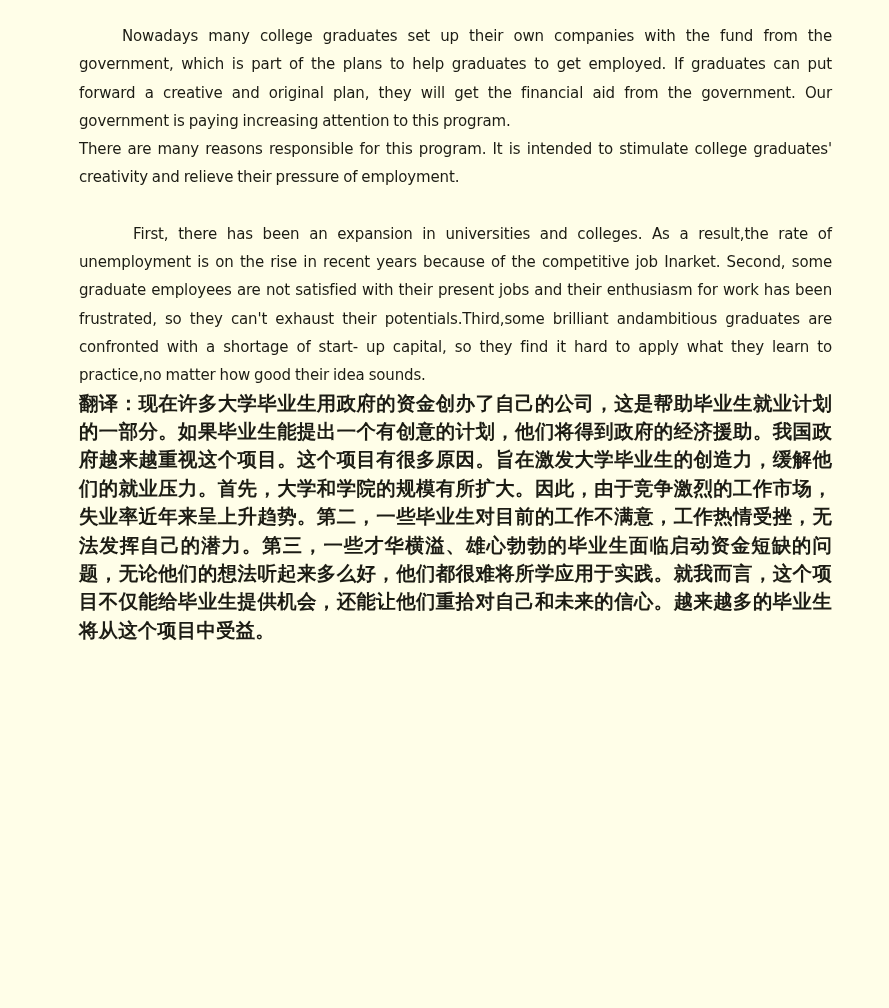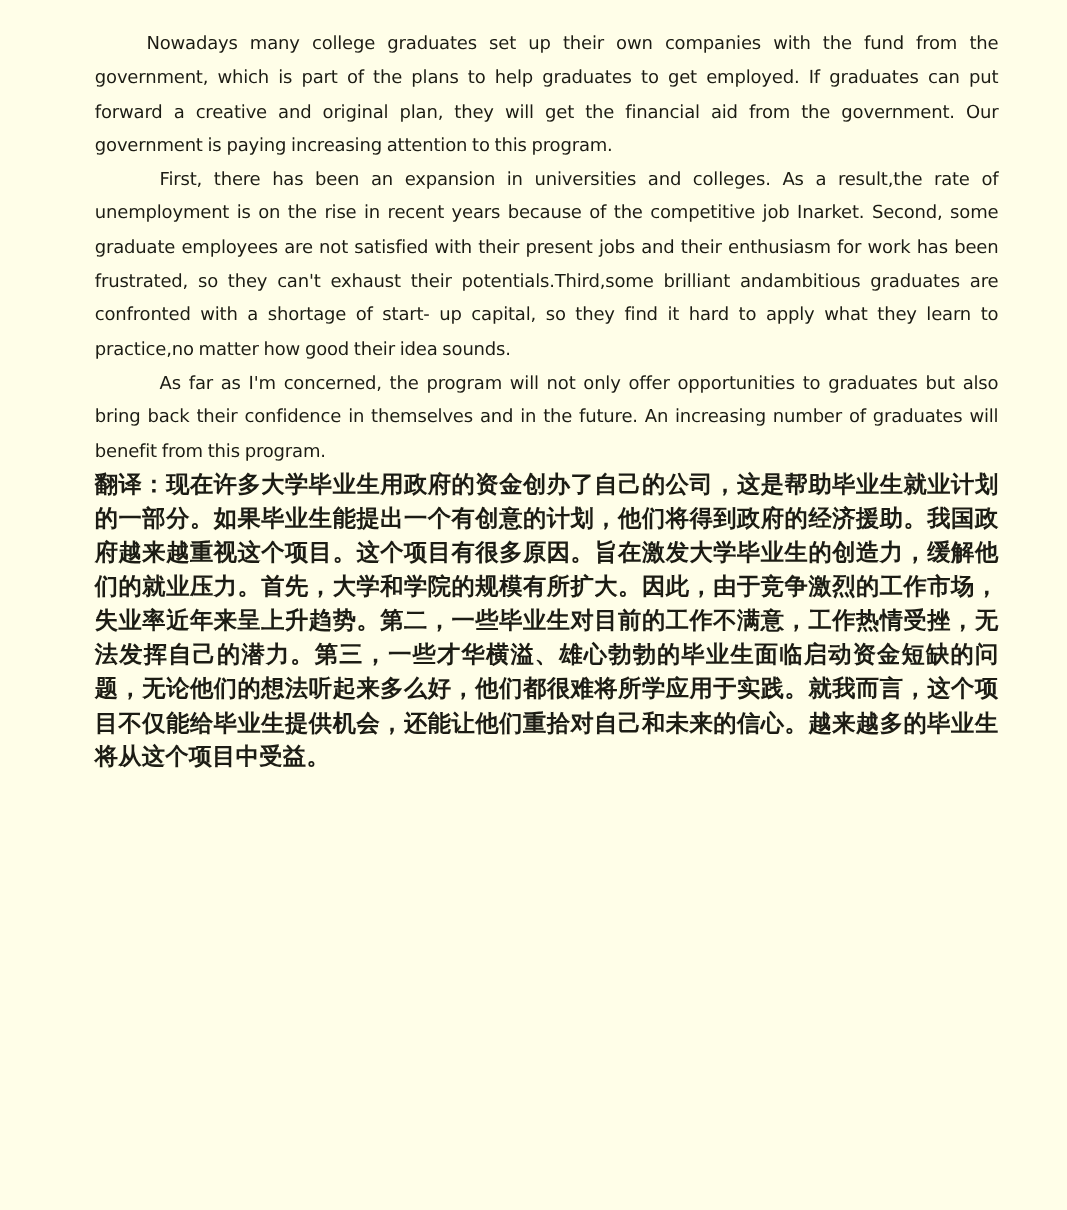--- a/index.html
+++ b/index.html
@@ -33,35 +33,35 @@
     .para {
       margin: 0;
       font-size: 15px;
       line-height: 28.3px;
       text-align: justify;
       text-align-last: left;
       letter-spacing: -0.15px;
       word-spacing: -0.6px;
     }
     .indent-1 { text-indent: 43px; }
-    .indent-2 { text-indent: 54px; }
+    .indent-2 { text-indent: 54px; margin-top: 28px; }
     .no-indent { text-indent: 0; }
     .zh {
       margin: 0;
       font-size: 19.4px;
       line-height: 28.4px;
       text-align: justify;
       text-align-last: left;
       letter-spacing: 0.2px;
       font-weight: bold;
     }
   </style>
 </head>
 <body>
 
 <div class="page">
 
   <p class="para indent-1">Nowadays many college graduates set up their own companies with the fund from the government, which is part of the plans to help graduates to get employed. If graduates can put forward a creative and original plan, they will get the financial aid from the government. Our government is paying increasing attention to this program.</p>
+  <p class="para no-indent">There are many reasons responsible for this program. It is intended to stimulate college graduates' creativity and relieve their pressure of employment.</p>
   <p class="para indent-2">First, there has been an expansion in universities and colleges. As a result,the rate of unemployment is on the rise in recent years because of the competitive job Inarket. Second, some graduate employees are not satisfied with their present jobs and their enthusiasm for work has been frustrated, so they can't exhaust their potentials.Third,some brilliant andambitious graduates are confronted with a shortage of start- up capital, so they find it hard to apply what they learn to practice,no matter how good their idea sounds.</p>
-  <p class="para indent-2">As far as I'm concerned, the program will not only offer opportunities to graduates but also bring back their confidence in themselves and in the future. An increasing number of graduates will benefit from this program.</p>
 
   <p class="zh">翻译：现在许多大学毕业生用政府的资金创办了自己的公司，这是帮助毕业生就业计划的一部分。如果毕业生能提出一个有创意的计划，他们将得到政府的经济援助。我国政府越来越重视这个项目。这个项目有很多原因。旨在激发大学毕业生的创造力，缓解他们的就业压力。首先，大学和学院的规模有所扩大。因此，由于竞争激烈的工作市场，失业率近年来呈上升趋势。第二，一些毕业生对目前的工作不满意，工作热情受挫，无法发挥自己的潜力。第三，一些才华横溢、雄心勃勃的毕业生面临启动资金短缺的问题，无论他们的想法听起来多么好，他们都很难将所学应用于实践。就我而言，这个项目不仅能给毕业生提供机会，还能让他们重拾对自己和未来的信心。越来越多的毕业生将从这个项目中受益。</p>
 </div>
 
 </body></html>

